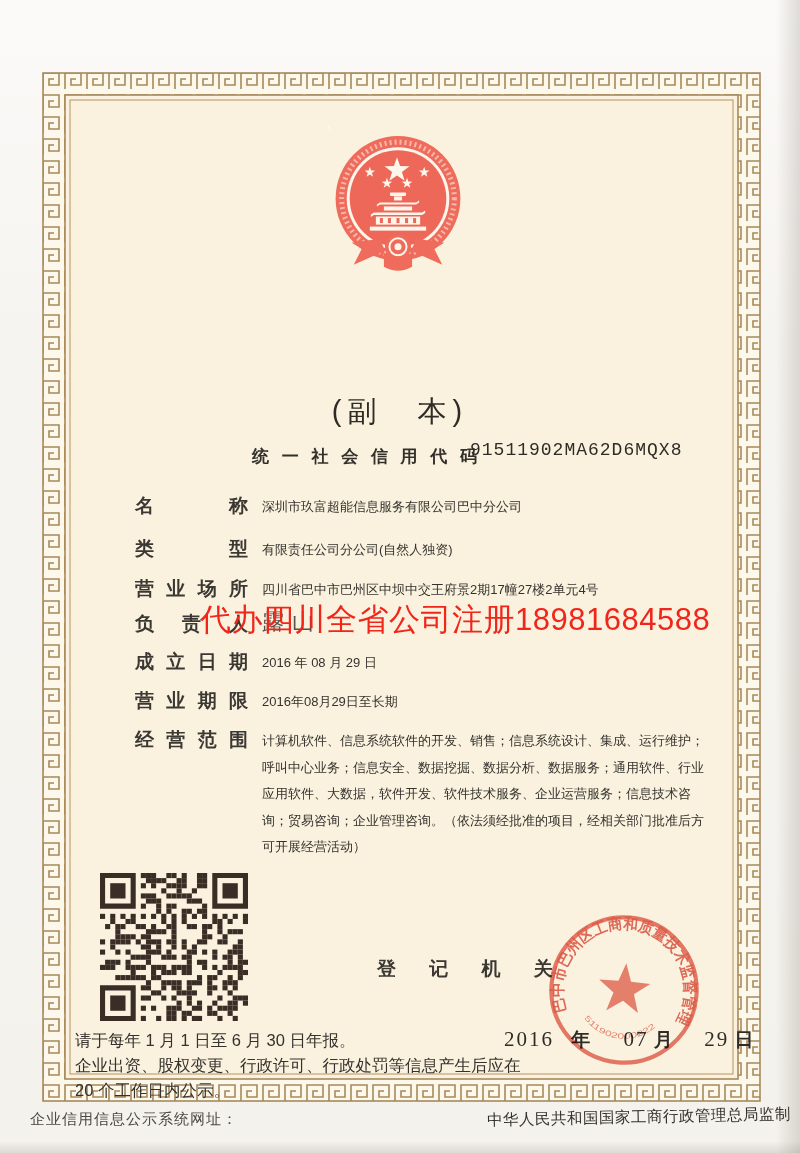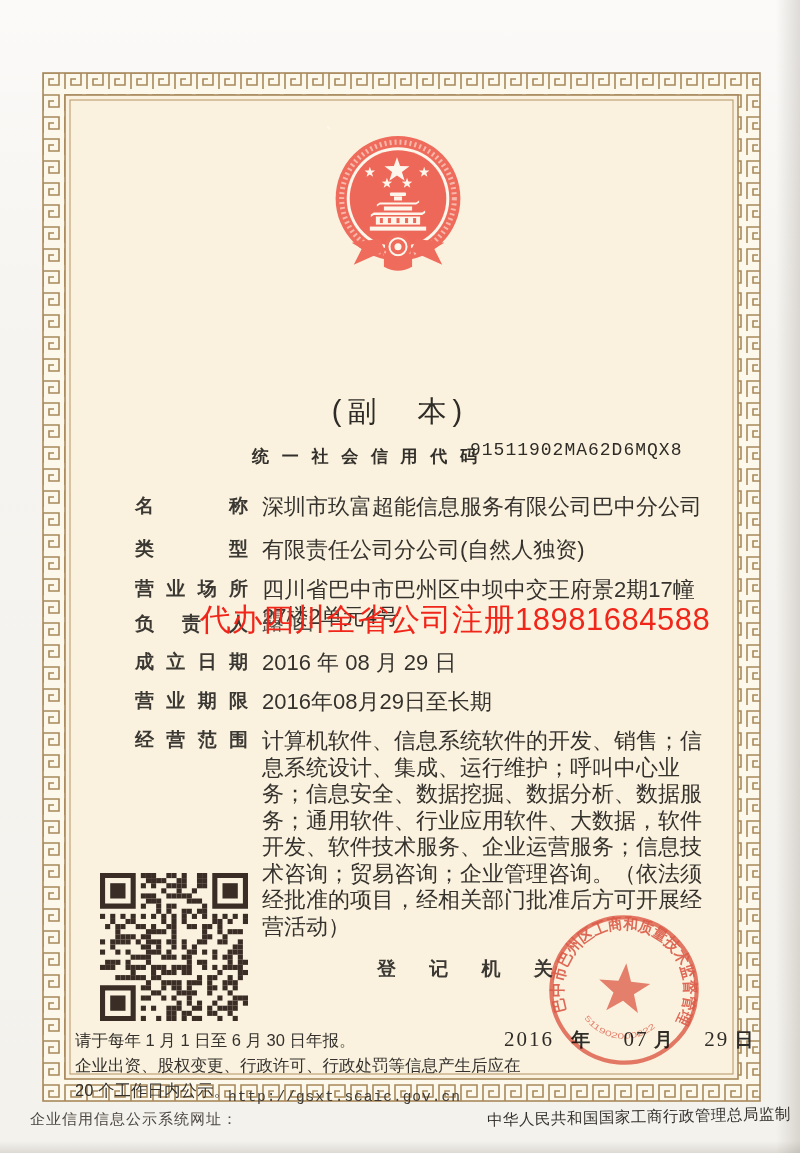--- a/index.html
+++ b/index.html
@@ -23,21 +23,21 @@
          font-size:29px;color:#2f2c28;letter-spacing:6px;}
 
   .credit-line{position:absolute;left:0;top:441px;width:800px;}
   .credit-label{position:absolute;left:252px;top:4px;font-size:17px;font-weight:bold;color:#33302c;letter-spacing:4px;}
   .credit-code{position:absolute;left:470px;top:-1px;font-family:"Liberation Mono",monospace;
          font-size:18px;color:#2f2c28;letter-spacing:1px;}
 
   .field-row{position:absolute;left:135px;width:600px;}
   .field-label{position:absolute;left:0;top:0;width:113px;font-size:19px;font-weight:bold;
          color:#3b3834;text-align:justify;text-align-last:justify;white-space:nowrap;}
-  .field-value{position:absolute;left:127px;top:1px;width:446px;font-size:22px;color:#35322e;line-height:26.5px;}
+  .field-value{position:absolute;left:127px;top:1px;width:446px;font-size:13px;color:#35322e;line-height:26.5px;}
   .row-name{top:493px;} .row-type{top:536px;} .row-premises{top:576px;}
   .row-person{top:611px;} .row-est{top:649px;} .row-term{top:688px;} .row-scope{top:727px;}
   .person-fragment{color:#55514c;letter-spacing:8px;font-size:22px;top:-2px;}
 
   .watermark{position:absolute;left:200px;top:599px;font-size:31px;font-weight:500;
          color:#f1261b;white-space:nowrap;z-index:8;letter-spacing:0.5px;}
 
   .qr{position:absolute;left:100px;top:872px;width:148px;height:150px;z-index:3;}
 
   .authority-label{position:absolute;left:377px;top:956px;font-size:19px;font-weight:600;
@@ -497,21 +497,20 @@
       <span class="cjk gap-a">年</span>
       <span class="num gap-b">07</span>
       <span class="cjk">月</span>
       <span class="num gap-c">29</span>
       <span class="cjk">日</span>
     </div>
 
     <div class="notice notice-1">请于每年 1 月 1 日至 6 月 30 日年报。</div>
     <div class="notice notice-2">企业出资、股权变更、行政许可、行政处罚等信息产生后应在</div>
     <div class="notice notice-3">20 个工作日内公示。</div>
-    <div class="url">http://gsxt.scaic.gov.cn</div>
 
     <div class="footer-left">企业信用信息公示系统网址：</div>
     <div class="footer-right">中华人民共和国国家工商行政管理总局监制</div>
   </div>
 
   <div class="edge-shadow-right"></div>
   <div class="edge-shadow-bottom"></div>
 </div>
 
 </body></html>

